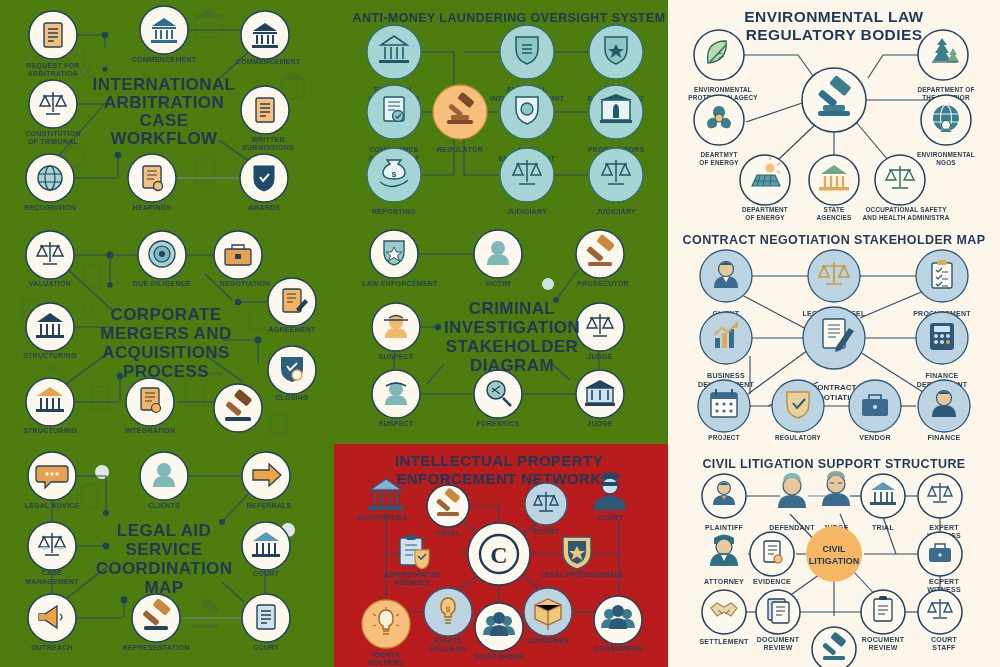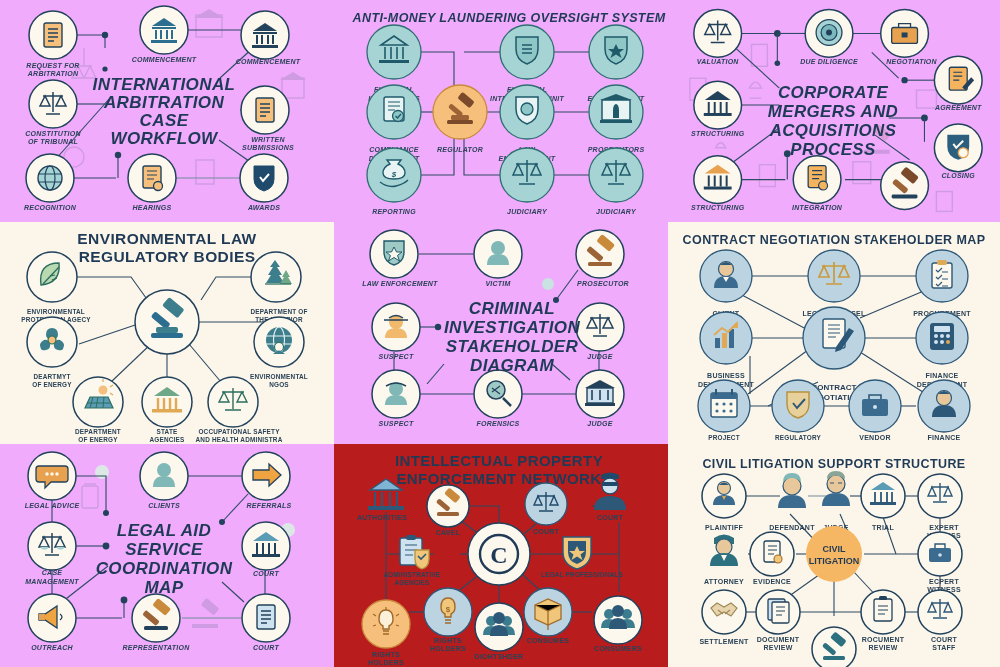--- a/index.html
+++ b/index.html
@@ -10,21 +10,21 @@
     width:1000px; height:667px;
     display:grid;
     grid-template-columns: 334px 334px 332px;
     grid-template-rows: 222px 222px 223px;
   }
 
   .panel { position:relative; overflow:hidden; }
   .panel svg { position:absolute; inset:0; width:100%; height:100%; display:block; }
 
   
-  .bg-cream  { background:#f0abfc;font-style:italic; }
+  .bg-cream  { background:#4d7c0f; }
   .bg-cream2 { background:#fcf6ea; }
   .bg-gray   { background:#b91c1c; }
 
   .ttl { font-weight:bold; fill:#1f3a56; text-anchor:middle; letter-spacing:.4px; }
   .ttl-hdr { font-size:12.5px; }
   .ttl-big { font-size:17px; }
   .lbl { font-size:7px; font-weight:bold; fill:#2a4257; text-anchor:middle; letter-spacing:.25px; }
   .lbl-sm { font-size:6.4px; font-weight:bold; fill:#2a4257; text-anchor:middle; letter-spacing:.2px; }
   .lbl-ctr { font-size:8px; font-weight:bold; fill:#1f3a56; text-anchor:middle; }
 
@@ -243,20 +243,117 @@
             <path d="M0 -13 v22 M-11 -9 h22 M-9 -9 l-5 11 h10z M9 -9 l5 11 h-10z M-8 11 h16" stroke="#1f5a6b" stroke-width="1.5" fill="none"></path>
           </g>
     <text class="lbl" x="193" y="214">JUDICIARY</text>
   </g>
   <g>
     <circle class="node-teal" cx="282" cy="175" r="27"></circle>
     <g transform="translate(282,173)">
             <path d="M0 -13 v22 M-11 -9 h22 M-9 -9 l-5 11 h10z M9 -9 l5 11 h-10z M-8 11 h16" stroke="#1f5a6b" stroke-width="1.5" fill="none"></path>
           </g>
     <text class="lbl" x="282" y="214">JUDICIARY</text>
+  </g>
+</svg>
+</div>
+
+<div class="panel bg-cream2">
+<svg viewBox="0 0 332 222">
+  <text class="ttl" style="font-size:15.5px" x="166" y="22">ENVIRONMENTAL LAW</text>
+  <text class="ttl" style="font-size:15.5px" x="166" y="40">REGULATORY BODIES</text>
+
+  <path class="edge" d="M75 55 H130 L148 80"></path>
+  <path class="edge" d="M200 78 L215 55 H270"></path>
+  <path class="edge" d="M78 122 L143 100"></path>
+  <path class="edge" d="M195 100 H272"></path>
+  <path class="edge" d="M152 120 L110 160"></path>
+  <path class="edge" d="M166 125 V160"></path>
+  <path class="edge" d="M188 122 L220 160"></path>
+
+  <g>
+    <circle class="node-ring" cx="166" cy="100" r="32"></circle>
+    <g transform="translate(166,98)">
+            <rect x="-4" y="-18" width="20" height="11" rx="2" transform="rotate(40 6 -12)" fill="#3d7e8c"></rect>
+            <rect x="-16" y="-3" width="20" height="7" rx="2" transform="rotate(40 -6 0)" fill="#2c6e8f"></rect>
+            <rect x="-16" y="13" width="32" height="5" rx="2" fill="#2c6e8f"></rect>
+            <rect x="-11" y="7" width="22" height="6" rx="2" fill="#3d7e8c"></rect>
+          </g>
+  </g>
+  <g>
+    <circle class="node-ring" cx="51" cy="55" r="25"></circle>
+    <g transform="translate(51,53)">
+            <path d="M-11 10 q-3 -22 18 -22 q2 20 -18 22z" fill="#b9d9b0" stroke="#2c6e5f" stroke-width="1.4"></path>
+            <path d="M-9 9 l16 -17" stroke="#2c6e5f" stroke-width="1.3"></path>
+            <path d="M-2 1 l5 -1 M0 5 l5 -2" stroke="#2c6e5f" stroke-width="1.1"></path>
+          </g>
+    <text class="lbl-sm" x="55" y="92">ENVIRONMENTAL</text>
+    <text class="lbl-sm" x="55" y="100">PROTECTION AGECY</text>
+  </g>
+  <g>
+    <circle class="node-ring" cx="275" cy="55" r="25"></circle>
+    <g transform="translate(275,53)">
+            <path d="M-10 8 l5 -8 h-3 l5 -8 h-3 l5 -7 l5 7 h-3 l5 8 h-3 l5 8z" fill="#3d7e8c"></path>
+            <path d="M4 9 l4 -7 h-2 l4 -7 l4 7 h-2 l4 7z" fill="#6fa888"></path>
+            <path d="M-11 9 h26" stroke="#2c6e5f" stroke-width="1.3"></path>
+          </g>
+    <text class="lbl-sm" x="278" y="92">DEPARTMENT OF</text>
+    <text class="lbl-sm" x="278" y="100">THE INTERIOR</text>
+  </g>
+  <g>
+    <circle class="node-ring" cx="51" cy="120" r="25"></circle>
+    <g transform="translate(51,118)">
+            <path d="M0 -12 q6 0 6 7 q0 4 -6 5 q-6 -1 -6 -5 q0 -7 6 -7z" fill="#3d7e8c"></path>
+            <path d="M-11 9 q-3 -6 3 -9 q4 -1 6 4 q1 5 -4 6 q-4 1 -5 -1z" fill="#3d7e8c"></path>
+            <path d="M11 9 q3 -6 -3 -9 q-4 -1 -6 4 q-1 5 4 6 q4 1 5 -1z" fill="#3d7e8c"></path>
+            <circle r="4" fill="#f6c07c" stroke="#2c6e5f" stroke-width="1.2"></circle>
+          </g>
+    <text class="lbl-sm" x="51" y="157">DEARTMYT</text>
+    <text class="lbl-sm" x="51" y="165">OF ENERGY</text>
+  </g>
+  <g>
+    <circle class="node-ring" cx="278" cy="120" r="25"></circle>
+    <g transform="translate(278,118)">
+            <circle r="13" fill="#3d7e8c"></circle>
+            <ellipse rx="5.5" ry="13" fill="none" stroke="#e8f4f4" stroke-width="1.1"></ellipse>
+            <path d="M-13 -4 h26 M-13 4 h26" stroke="#e8f4f4" stroke-width="1.1"></path>
+            <circle cy="7" r="4.5" fill="#fdf8ee" stroke="#2c6e5f" stroke-width="1.2"></circle>
+            <path d="M-6 14 q6 -7 12 0" fill="#3d7e8c"></path>
+          </g>
+    <text class="lbl-sm" x="278" y="157">ENVIRONMENTAL</text>
+    <text class="lbl-sm" x="278" y="165">NGOS</text>
+  </g>
+  <g>
+    <circle class="node-ring" cx="97" cy="180" r="25"></circle>
+    <g transform="translate(97,177)">
+            <circle cx="5" cy="-9" r="4.5" fill="#f6c07c"></circle>
+            <path d="M5 -17 v-3 M12 -12 l3 -2 M12 -6 l3 2" stroke="#e0a955" stroke-width="1.2"></path>
+            <path d="M-13 9 l5 -11 h18 l5 11z" fill="#5a9bb5" stroke="#2c6e5f" stroke-width="1.2"></path>
+            <path d="M-8 9 l3 -11 M-2 9 l2 -11 M5 9 l1 -11 M-11 4 h23" stroke="#2c6e5f" stroke-width="1"></path>
+          </g>
+    <text class="lbl-sm" x="97" y="212">DEPARTMENT</text>
+    <text class="lbl-sm" x="97" y="220">OF ENERGY</text>
+  </g>
+  <g>
+    <circle class="node-ring" cx="166" cy="180" r="25"></circle>
+    <g transform="translate(166,178)">
+            <path d="M-13 -4 h26 l-13 -9z" fill="#6fa888"></path>
+            <path d="M-9 -2 v11 M-3 -2 v11 M3 -2 v11 M9 -2 v11" stroke="#e0a955" stroke-width="2.4"></path>
+            <rect x="-15" y="9" width="30" height="3.5" fill="#e0a955"></rect>
+          </g>
+    <text class="lbl-sm" x="166" y="212">STATE</text>
+    <text class="lbl-sm" x="166" y="220">AGENCIES</text>
+  </g>
+  <g>
+    <circle class="node-ring" cx="232" cy="180" r="25"></circle>
+    <g transform="translate(232,178)">
+            <path d="M0 -12 v21 M-11 -8 h22 M-9 -8 l-5 10 h10z M9 -8 l5 10 h-10z M-8 10 h16" stroke="#2c6e5f" stroke-width="1.4" fill="none"></path>
+          </g>
+    <text class="lbl-sm" x="238" y="212">OCCUPATIONAL SAFETY</text>
+    <text class="lbl-sm" x="238" y="220">AND HEALTH ADMINISTRA</text>
   </g>
 </svg>
 </div>
 
 <div class="panel bg-cream">
 <svg viewBox="0 0 334 222">
   <g class="ghost">
     <rect x="84" y="44" width="16" height="22" fill="none" stroke="#2c4a63" stroke-width="1.4"></rect>
     <rect x="22" y="78" width="16" height="22" fill="none" stroke="#2c4a63" stroke-width="1.4"></rect>
     <path d="M82 88 q6 -12 12 0 z M82 98 h12" stroke="#2c4a63" stroke-width="1.4" fill="none"></path>
@@ -374,117 +471,20 @@
           </g>
         </g>
 
   <text class="ttl ttl-big" x="166" y="98">CORPORATE</text>
   <text class="ttl ttl-big" x="166" y="117">MERGERS AND</text>
   <text class="ttl ttl-big" x="166" y="136">ACQUISITIONS</text>
   <text class="ttl ttl-big" x="166" y="155">PROCESS</text>
 </svg>
 </div>
 
-<div class="panel bg-cream2">
-<svg viewBox="0 0 332 222">
-  <text class="ttl" style="font-size:15.5px" x="166" y="22">ENVIRONMENTAL LAW</text>
-  <text class="ttl" style="font-size:15.5px" x="166" y="40">REGULATORY BODIES</text>
-
-  <path class="edge" d="M75 55 H130 L148 80"></path>
-  <path class="edge" d="M200 78 L215 55 H270"></path>
-  <path class="edge" d="M78 122 L143 100"></path>
-  <path class="edge" d="M195 100 H272"></path>
-  <path class="edge" d="M152 120 L110 160"></path>
-  <path class="edge" d="M166 125 V160"></path>
-  <path class="edge" d="M188 122 L220 160"></path>
-
-  <g>
-    <circle class="node-ring" cx="166" cy="100" r="32"></circle>
-    <g transform="translate(166,98)">
-            <rect x="-4" y="-18" width="20" height="11" rx="2" transform="rotate(40 6 -12)" fill="#3d7e8c"></rect>
-            <rect x="-16" y="-3" width="20" height="7" rx="2" transform="rotate(40 -6 0)" fill="#2c6e8f"></rect>
-            <rect x="-16" y="13" width="32" height="5" rx="2" fill="#2c6e8f"></rect>
-            <rect x="-11" y="7" width="22" height="6" rx="2" fill="#3d7e8c"></rect>
-          </g>
-  </g>
-  <g>
-    <circle class="node-ring" cx="51" cy="55" r="25"></circle>
-    <g transform="translate(51,53)">
-            <path d="M-11 10 q-3 -22 18 -22 q2 20 -18 22z" fill="#b9d9b0" stroke="#2c6e5f" stroke-width="1.4"></path>
-            <path d="M-9 9 l16 -17" stroke="#2c6e5f" stroke-width="1.3"></path>
-            <path d="M-2 1 l5 -1 M0 5 l5 -2" stroke="#2c6e5f" stroke-width="1.1"></path>
-          </g>
-    <text class="lbl-sm" x="55" y="92">ENVIRONMENTAL</text>
-    <text class="lbl-sm" x="55" y="100">PROTECTION AGECY</text>
-  </g>
-  <g>
-    <circle class="node-ring" cx="275" cy="55" r="25"></circle>
-    <g transform="translate(275,53)">
-            <path d="M-10 8 l5 -8 h-3 l5 -8 h-3 l5 -7 l5 7 h-3 l5 8 h-3 l5 8z" fill="#3d7e8c"></path>
-            <path d="M4 9 l4 -7 h-2 l4 -7 l4 7 h-2 l4 7z" fill="#6fa888"></path>
-            <path d="M-11 9 h26" stroke="#2c6e5f" stroke-width="1.3"></path>
-          </g>
-    <text class="lbl-sm" x="278" y="92">DEPARTMENT OF</text>
-    <text class="lbl-sm" x="278" y="100">THE INTERIOR</text>
-  </g>
-  <g>
-    <circle class="node-ring" cx="51" cy="120" r="25"></circle>
-    <g transform="translate(51,118)">
-            <path d="M0 -12 q6 0 6 7 q0 4 -6 5 q-6 -1 -6 -5 q0 -7 6 -7z" fill="#3d7e8c"></path>
-            <path d="M-11 9 q-3 -6 3 -9 q4 -1 6 4 q1 5 -4 6 q-4 1 -5 -1z" fill="#3d7e8c"></path>
-            <path d="M11 9 q3 -6 -3 -9 q-4 -1 -6 4 q-1 5 4 6 q4 1 5 -1z" fill="#3d7e8c"></path>
-            <circle r="4" fill="#f6c07c" stroke="#2c6e5f" stroke-width="1.2"></circle>
-          </g>
-    <text class="lbl-sm" x="51" y="157">DEARTMYT</text>
-    <text class="lbl-sm" x="51" y="165">OF ENERGY</text>
-  </g>
-  <g>
-    <circle class="node-ring" cx="278" cy="120" r="25"></circle>
-    <g transform="translate(278,118)">
-            <circle r="13" fill="#3d7e8c"></circle>
-            <ellipse rx="5.5" ry="13" fill="none" stroke="#e8f4f4" stroke-width="1.1"></ellipse>
-            <path d="M-13 -4 h26 M-13 4 h26" stroke="#e8f4f4" stroke-width="1.1"></path>
-            <circle cy="7" r="4.5" fill="#fdf8ee" stroke="#2c6e5f" stroke-width="1.2"></circle>
-            <path d="M-6 14 q6 -7 12 0" fill="#3d7e8c"></path>
-          </g>
-    <text class="lbl-sm" x="278" y="157">ENVIRONMENTAL</text>
-    <text class="lbl-sm" x="278" y="165">NGOS</text>
-  </g>
-  <g>
-    <circle class="node-ring" cx="97" cy="180" r="25"></circle>
-    <g transform="translate(97,177)">
-            <circle cx="5" cy="-9" r="4.5" fill="#f6c07c"></circle>
-            <path d="M5 -17 v-3 M12 -12 l3 -2 M12 -6 l3 2" stroke="#e0a955" stroke-width="1.2"></path>
-            <path d="M-13 9 l5 -11 h18 l5 11z" fill="#5a9bb5" stroke="#2c6e5f" stroke-width="1.2"></path>
-            <path d="M-8 9 l3 -11 M-2 9 l2 -11 M5 9 l1 -11 M-11 4 h23" stroke="#2c6e5f" stroke-width="1"></path>
-          </g>
-    <text class="lbl-sm" x="97" y="212">DEPARTMENT</text>
-    <text class="lbl-sm" x="97" y="220">OF ENERGY</text>
-  </g>
-  <g>
-    <circle class="node-ring" cx="166" cy="180" r="25"></circle>
-    <g transform="translate(166,178)">
-            <path d="M-13 -4 h26 l-13 -9z" fill="#6fa888"></path>
-            <path d="M-9 -2 v11 M-3 -2 v11 M3 -2 v11 M9 -2 v11" stroke="#e0a955" stroke-width="2.4"></path>
-            <rect x="-15" y="9" width="30" height="3.5" fill="#e0a955"></rect>
-          </g>
-    <text class="lbl-sm" x="166" y="212">STATE</text>
-    <text class="lbl-sm" x="166" y="220">AGENCIES</text>
-  </g>
-  <g>
-    <circle class="node-ring" cx="232" cy="180" r="25"></circle>
-    <g transform="translate(232,178)">
-            <path d="M0 -12 v21 M-11 -8 h22 M-9 -8 l-5 10 h10z M9 -8 l5 10 h-10z M-8 10 h16" stroke="#2c6e5f" stroke-width="1.4" fill="none"></path>
-          </g>
-    <text class="lbl-sm" x="238" y="212">OCCUPATIONAL SAFETY</text>
-    <text class="lbl-sm" x="238" y="220">AND HEALTH ADMINISTRA</text>
-  </g>
-</svg>
-</div>
-
 <div class="panel bg-cream">
 <svg viewBox="0 0 334 222">
   <circle cx="214" cy="62" r="6" fill="#c9e2e2"></circle>
 
   <path class="edge" d="M85 32 H140"></path>
   <path class="edge" d="M244 48 L222 78"></path>
         <circle cx="222" cy="78" r="3" fill="#22425c"></circle>
   <path class="edge" d="M86 105 H104"></path>
         <circle cx="104" cy="105" r="3.2" fill="#22425c"></circle>
   <path class="edge" d="M265 128 V150"></path>

